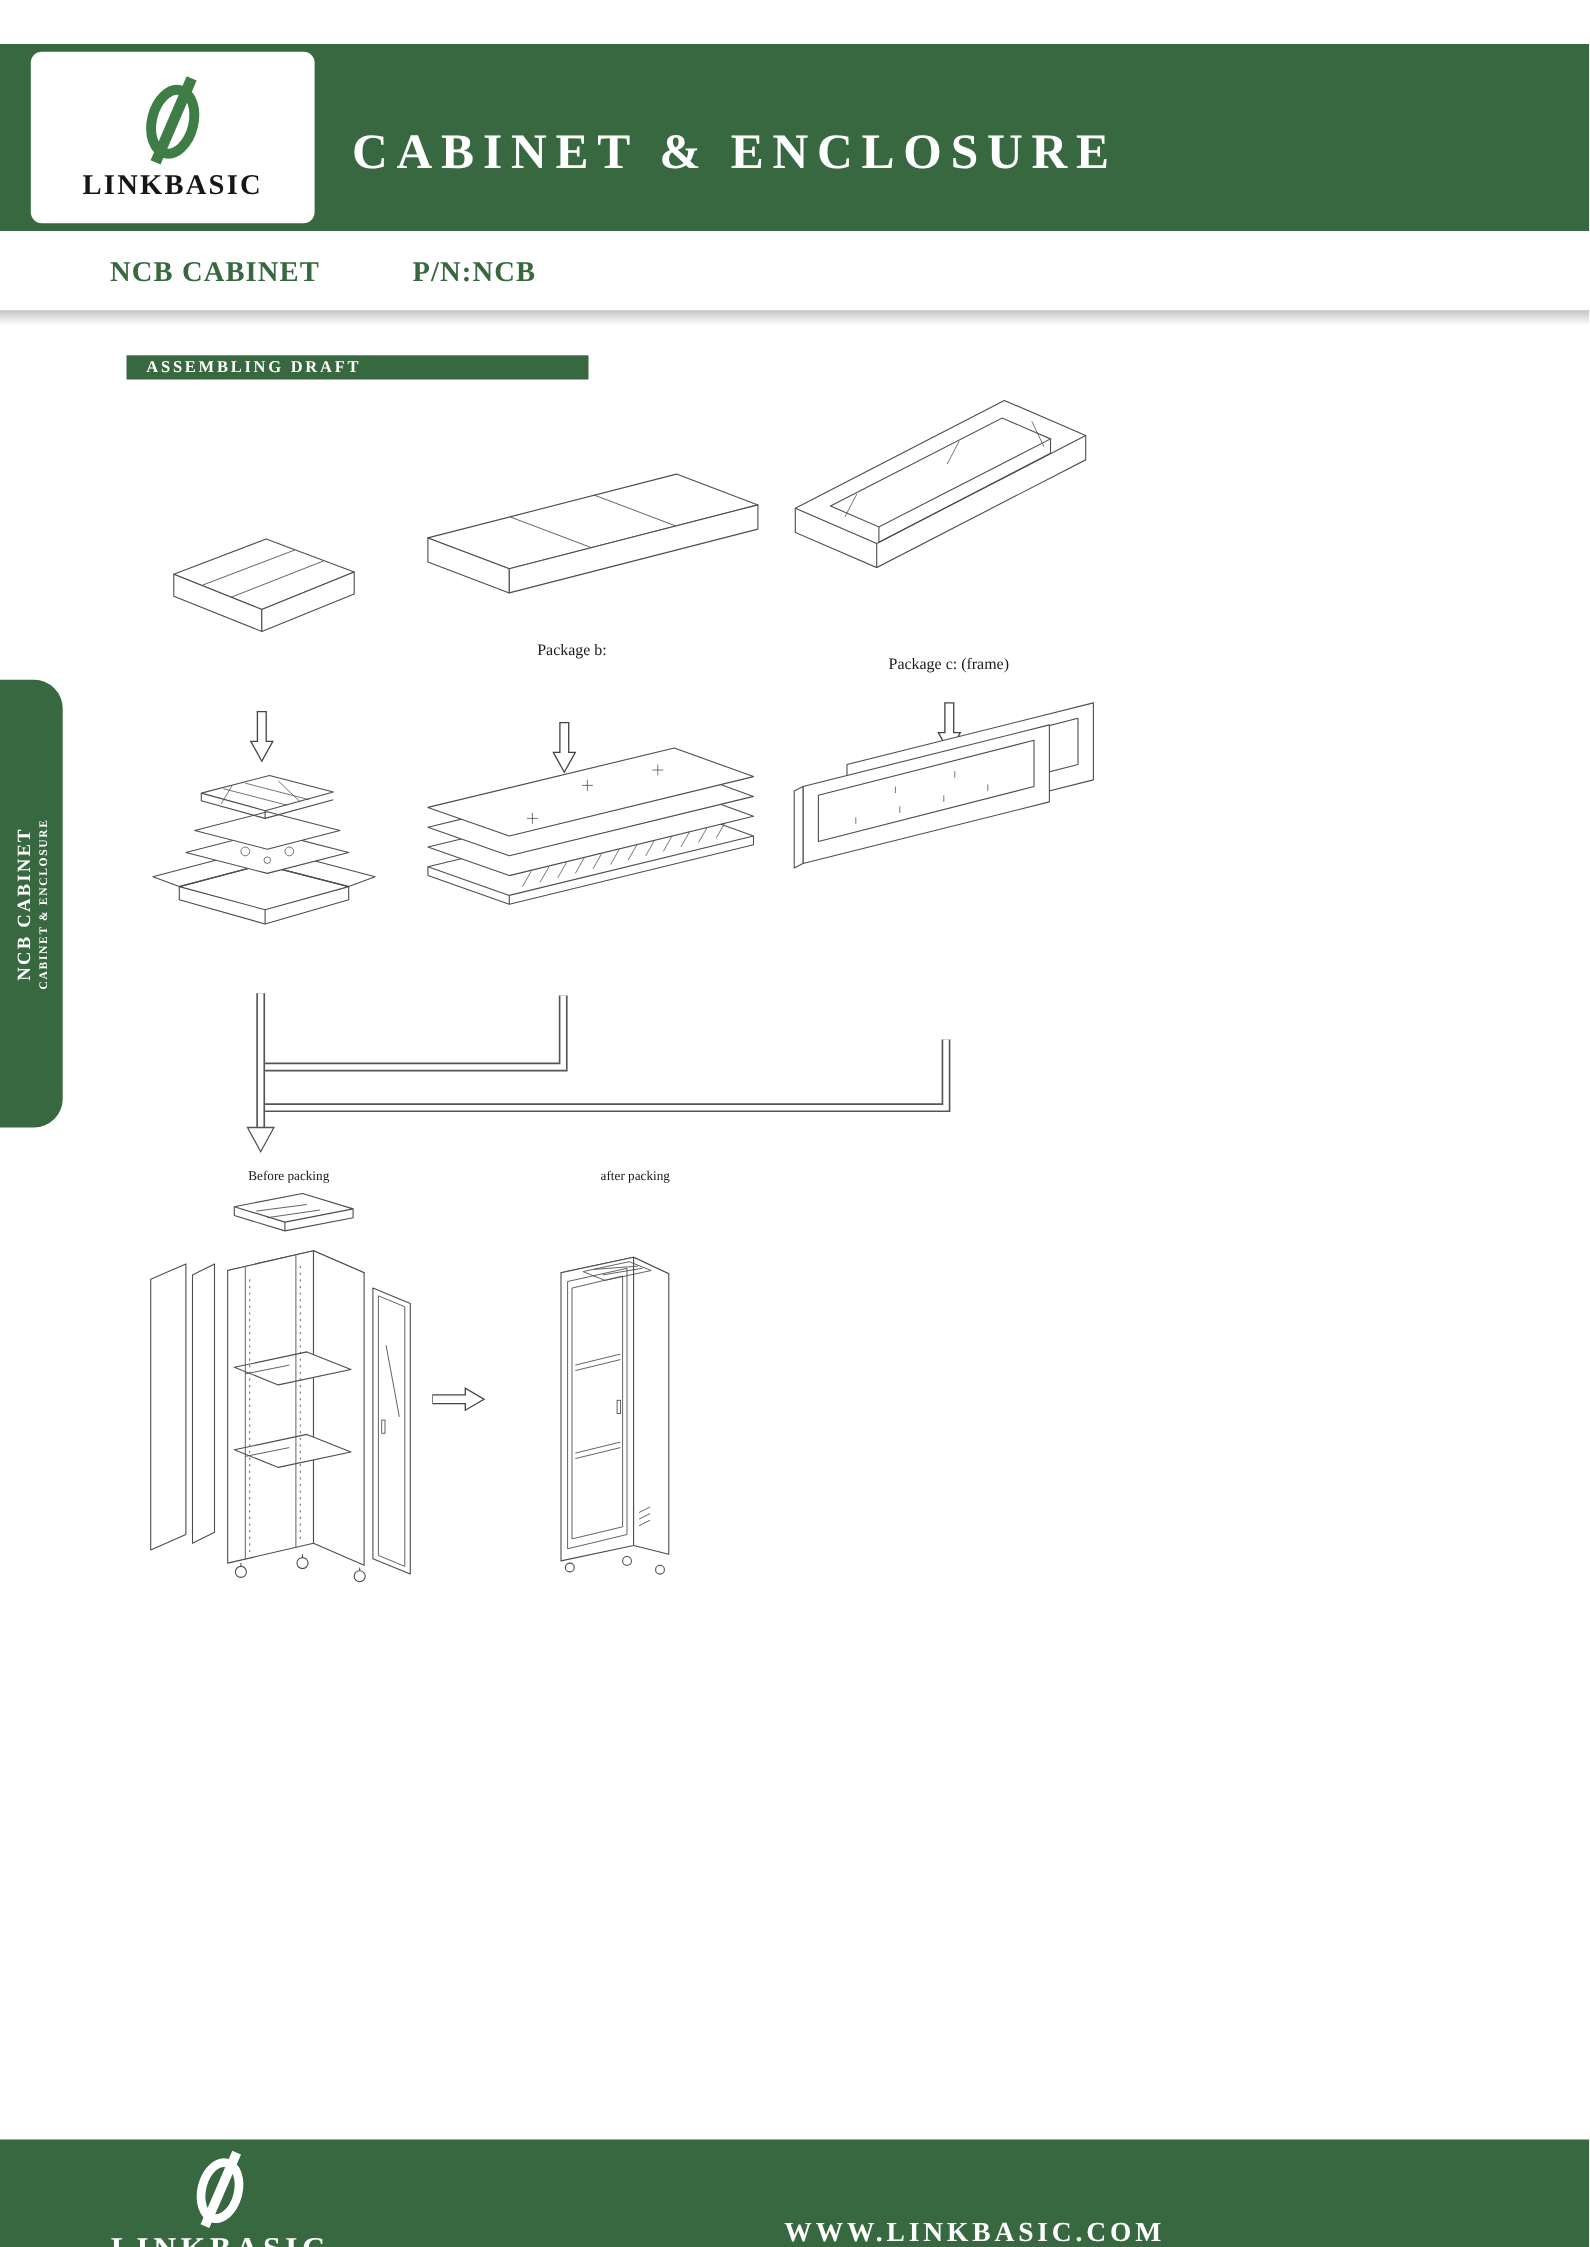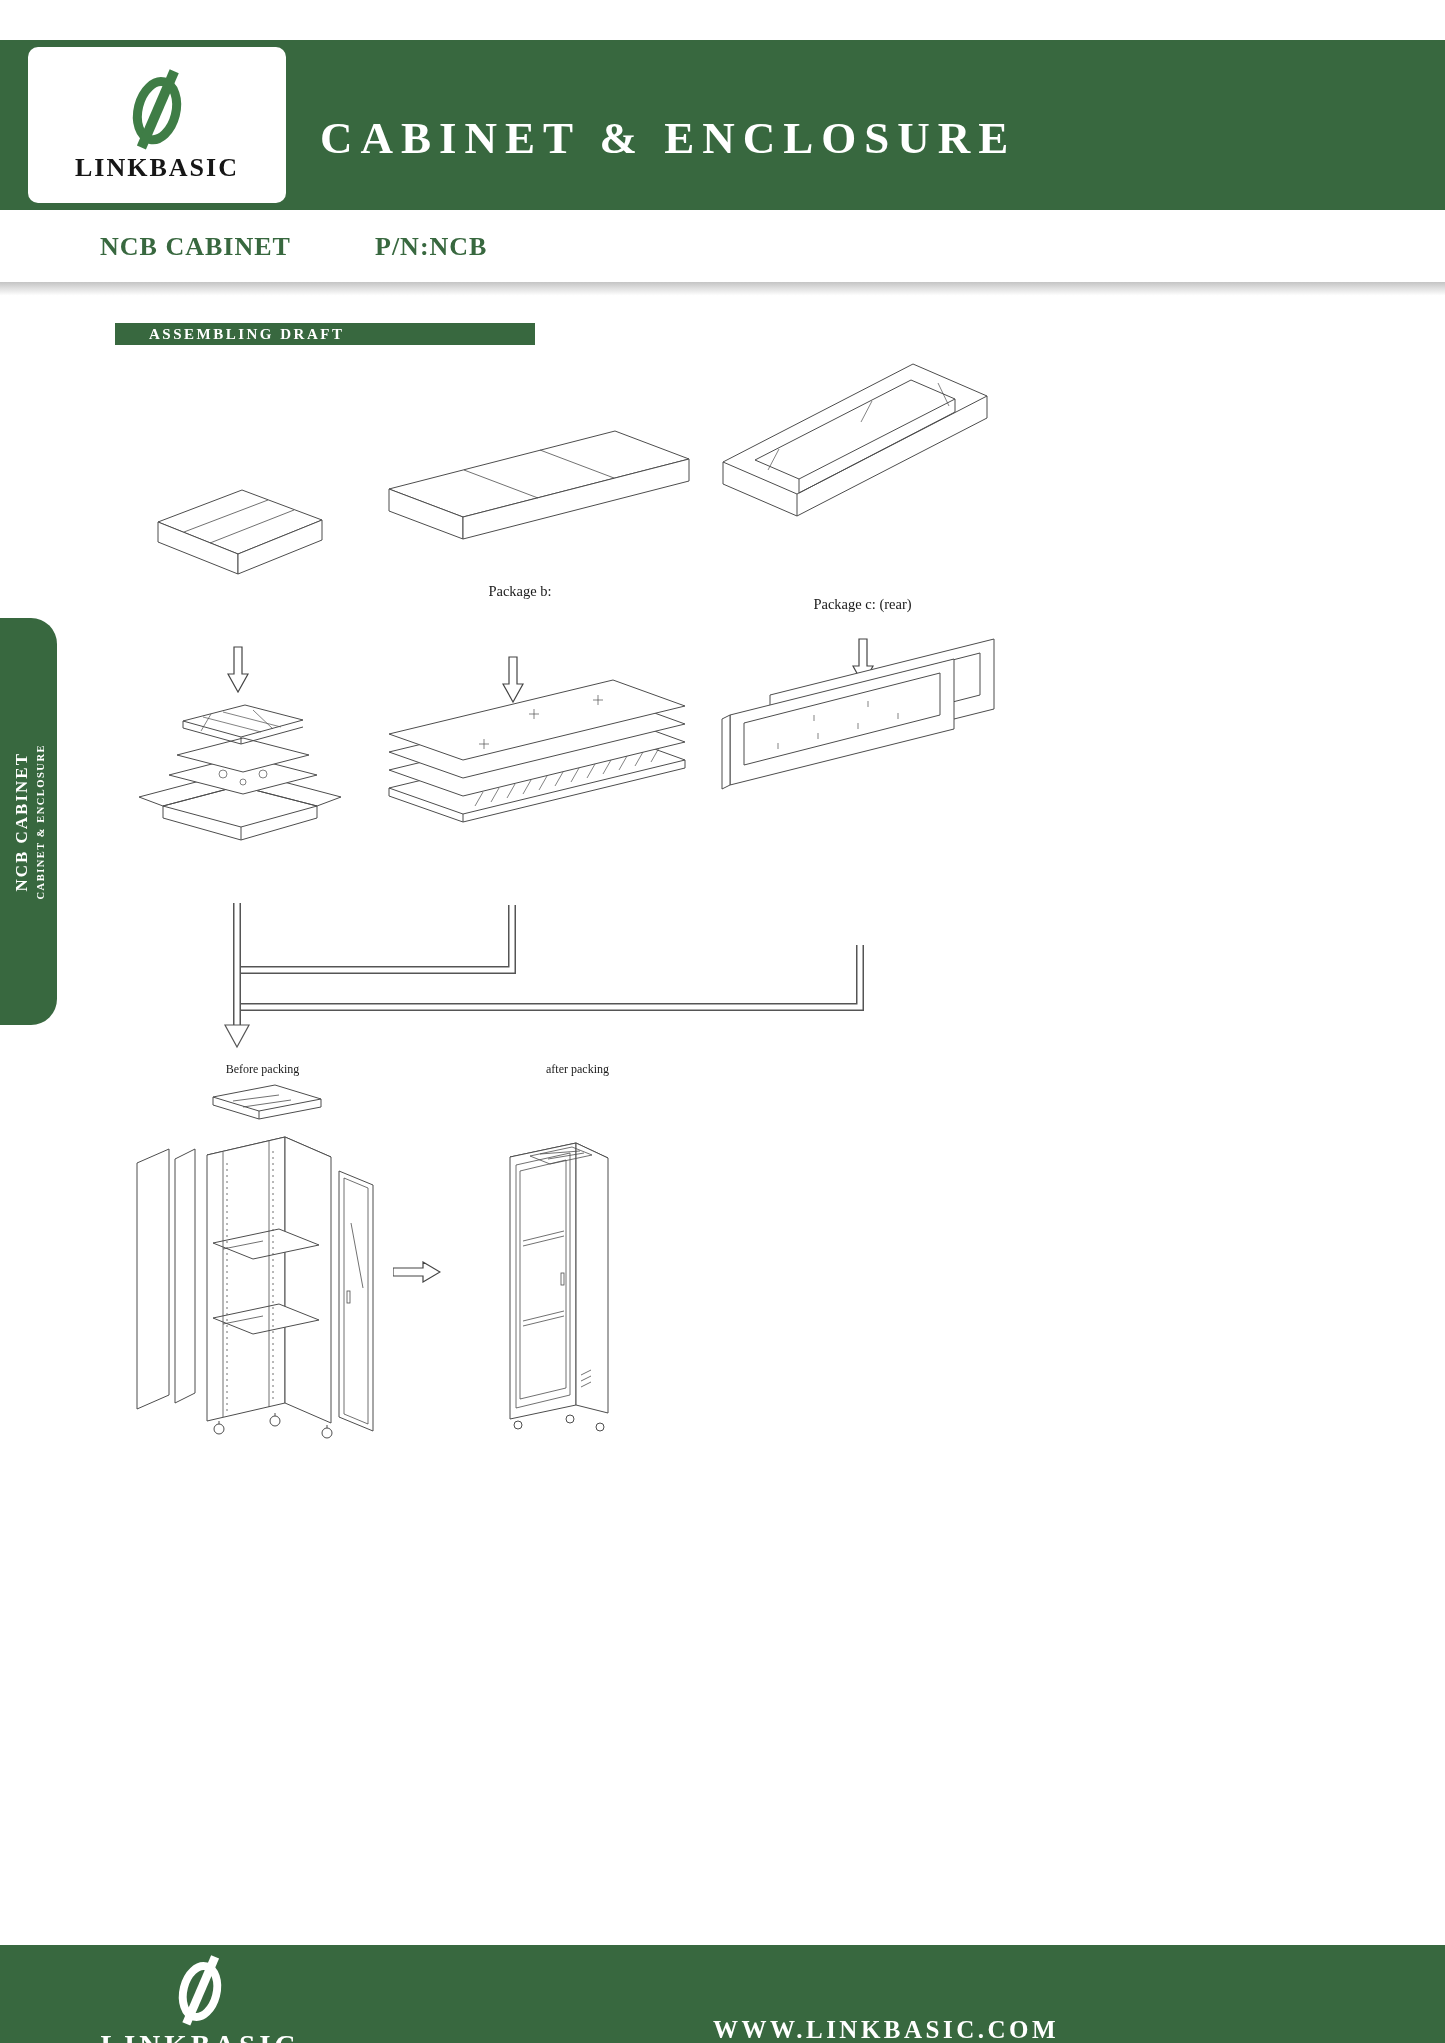--- a/index.html
+++ b/index.html
@@ -26,21 +26,21 @@
   
   .subheader{position:absolute;left:0;top:170px;width:100%;height:72px;background:#fff;}
   .sub-product{position:absolute;left:100px;top:22px;font-size:26px;font-weight:bold;color:var(--green);letter-spacing:1px;}
   .sub-pn{position:absolute;left:375px;top:22px;font-size:26px;font-weight:bold;color:var(--green);letter-spacing:1px;text-align:center;}
   .subheader-shadow{position:absolute;left:0;top:242px;width:100%;height:16px;
     background:linear-gradient(to bottom,#c4c4c4,#ffffff 85%);}
   
   .section-bar{
     position:absolute;left:115px;top:283px;width:420px;height:22px;background:var(--green);
     color:#fff;font-size:15px;font-weight:bold;letter-spacing:2.5px;line-height:22px;
-    padding-left:34px;box-sizing:border-box;
+    padding-left:18px;box-sizing:border-box;
   }
   
   .draw{position:absolute;}
   .caption{position:absolute;text-align:center;font-size:14.5px;color:#1a1a1a;line-height:21.5px;}
   .cap-a{left:70px;top:534px;width:335px;}
   .cap-b{left:370px;top:541px;width:300px;}
   .cap-c{left:755px;top:554px;width:215px;}
   .pack-label{position:absolute;font-size:12px;color:#1a1a1a;width:165px;text-align:center;}
   .lbl-before{left:180px;top:1022px;}
   .lbl-after{left:495px;top:1022px;}
@@ -135,21 +135,21 @@
     <polygon points="7,1 15,1 15,28 21,28 11,46 1,28 7,28" fill="#fff" stroke="#444" stroke-width="1.2"></polygon>
   </svg>
   <svg class="draw" style="left:852px;top:598px" width="22" height="48" viewBox="0 0 22 48">
     <polygon points="7,1 15,1 15,28 21,28 11,46 1,28 7,28" fill="#fff" stroke="#444" stroke-width="1.2"></polygon>
   </svg>
 
   <div class="caption cap-b">
     <div>Package b:</div>
   </div>
   <div class="caption cap-c">
-    <div>Package c:  (rear)</div>
+    <div>Package c:  (frame)</div>
   </div>
 
   <svg class="draw" style="left:133px;top:663px" width="214" height="145" viewBox="0 0 214 145">
     <g fill="#fff" stroke="#4d4d4d" stroke-width="1" stroke-linejoin="round">
 
       <polygon points="30,103 6,94 82,74 106,83"></polygon>
       <polygon points="184,103 208,94 132,74 106,83"></polygon>
       <polygon points="30,103 106,83 184,103 108,124" fill="none"></polygon>
       <polyline points="30,103 30,115 108,137 184,115 184,103" fill="none"></polyline>
       <line x1="108" y1="124" x2="108" y2="137"></line>

